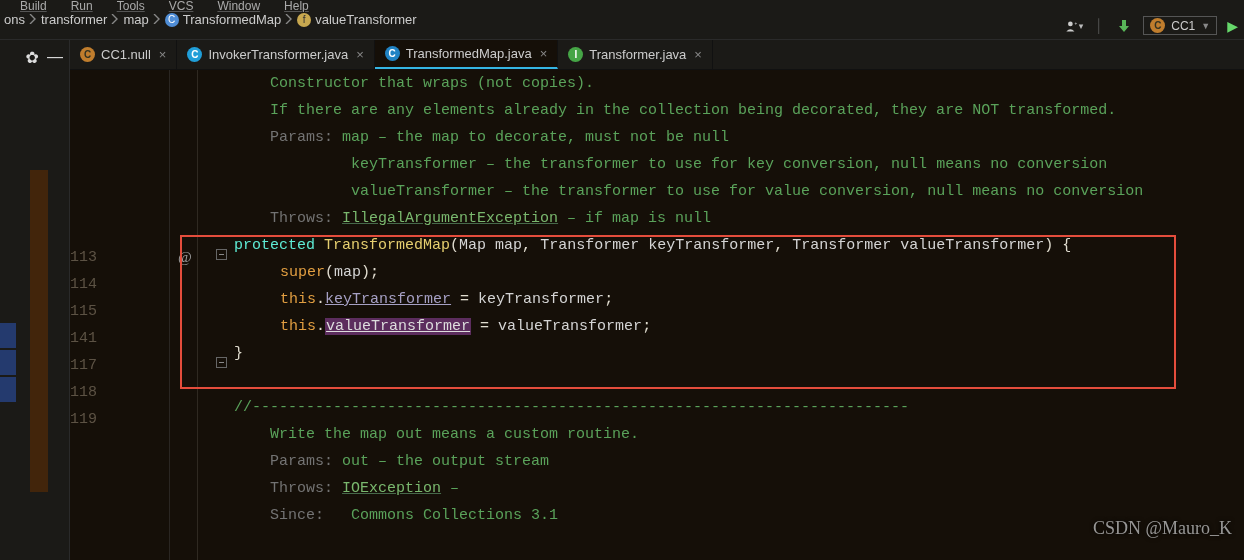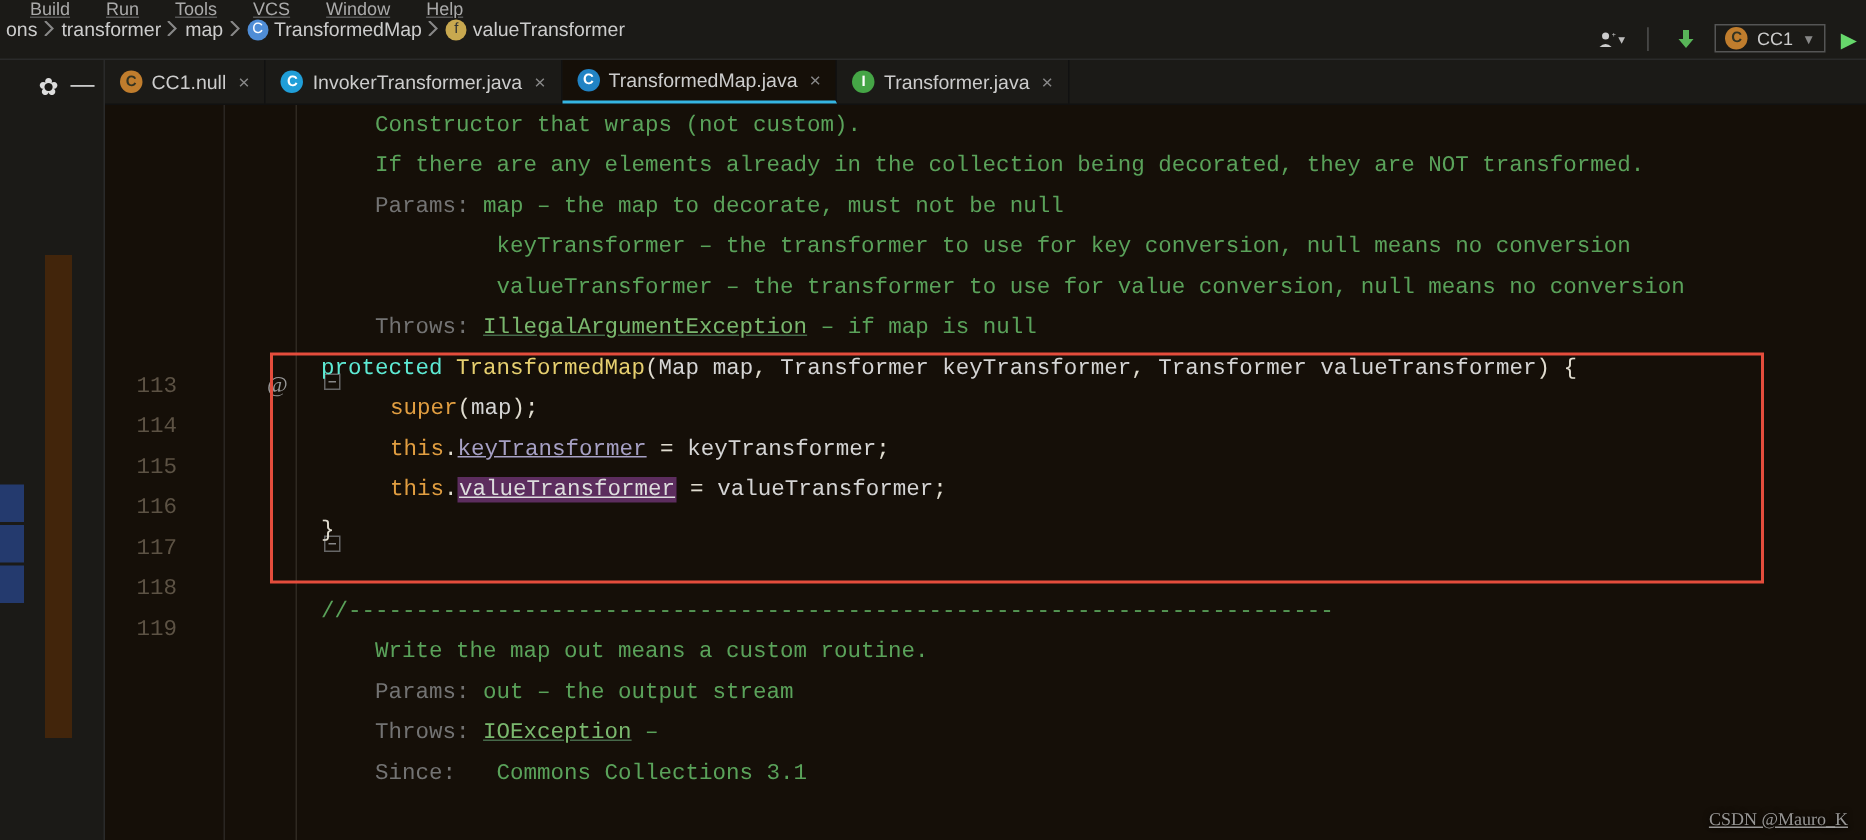--- a/index.html
+++ b/index.html
@@ -71,21 +71,21 @@
   font-size: 13px; color:#ccc; border-right:1px solid #111;
 }
 .tab .close { color:#888; margin-left:2px;}
 .tab.active { background:#150f08; border-bottom: 2px solid #35b5e3; }
 .small-circle { width:15px; height:15px; border-radius:50%; display:inline-flex;align-items:center;justify-content:center; font-size:10px; font-weight:bold;}
 .ic-orange{background:#c07d2d;color:#332;}
 .ic-blue{background:#209ed8;color:#fff;}
 .ic-green{background:#45a546;color:#fff;}
 .ic-bluec{background:#2183c4;color:#fff;}
 .code-pane { flex:1; display:flex; background:#150f08; font-family: "Consolas","Courier New", monospace; font-size:15px; position:relative;}
-.gutter { width:80px; background:#150f08; border-right:1px solid #2a2622; text-align:center; padding-right:10px; color:#5c5244; line-height:27px; padding-top:174px;}
+.gutter { width:100px; background:#150f08; border-right:1px solid #2a2622; text-align:left; padding-right:10px; color:#5c5244; line-height:27px; padding-top:174px;}
 .g-extra { position:absolute; left:108px; top:174px; color:#666; line-height:27px; width:40px;}
 .g-extra .at { font-family:"Segoe UI"; color:#999;}
 .fold-marker { position:absolute; left:146px; width:11px; height:11px; border:1px solid #666; background:transparent;}
 .fold-marker::before { content:""; position:absolute; left:2px; right:2px; top:4px; height:1px; background:#888;}
 .code-body { flex:1; position:relative; line-height:27px;}
 .code-body pre { position:absolute; left:64px; top:0; white-space:pre; font-family:inherit;}
 
 .jd { color:#5aa25a; }
 .jd-key { color:#737373; font-weight:normal;}
 .jd-ex { color:#7ab86e; text-decoration: underline; text-decoration-color:#46694a; }
@@ -96,21 +96,21 @@
 .field-under { color:#a6a0c4; text-decoration: underline; }
 .field-hl { background:#5c2d5e; color:#ddd; text-decoration:underline; padding:0 1px;}
 .punc { color:#e0dccf; }
 .vline { position:absolute; top:0; bottom:0; left:179px; width:1px; background:#2f2921;}
 
 .dash-row { color:#5aa25a; letter-spacing:0px;}
 .red-box { position:absolute; left:179px; top:232px; width:996px; height:154px; border:2px solid #e44d3c; pointer-events:none;}
 .sidelines { position:absolute; left:0; top:283px; width:16px;}
 .sidelines div { height:25px; background:#243a6e; margin-bottom:2px;}
 .sideorange { position:absolute; left:30px; top:130px; width:18px; height:322px; background:#42250b;}
-.watermark { position:absolute; right:12px; bottom:6px; color:#b9b9b9cc; font-size:12px; font-family:"Segoe UI"; text-shadow:0 0 4px #000;text-decoration:underline;}
+.watermark { position:absolute; right:12px; bottom:21px; color:#b9b9b9cc; font-size:18px; font-family:"Segoe UI"; text-shadow:0 0 4px #000;}
 </style>
 </head>
 <body>
 
 <div class="menubar">
   <span>Build</span>
   <span>Run</span>
   <span>Tools</span>
   <span>VCS</span>
   <span>Window</span>
@@ -203,33 +203,33 @@
     </div>
   </div>
 
   <div class="code-pane">
     <div class="vline" style="left:127px;"></div>
 
     <div class="gutter">
       <div>113</div>
       <div>114</div>
       <div>115</div>
-      <div>116</div>
+      <div>141</div>
       <div>117</div>
       <div>118</div>
       <div>119</div>
     </div>
     <div class="g-extra">
       <div><span class="at">@</span></div>
     </div>
     <span class="fold-marker" style="top:179px"></span>
     <span class="fold-marker" style="top:287px"></span>
 
     <div class="code-body">
-<pre><span class="jd">    <span>Constructor that wraps (not custom).</span>
+<pre><span class="jd">    <span>Constructor that wraps (not copies).</span>
     <span>If there are any elements already in the collection being decorated, they are NOT transformed.</span>
     <span class="jd-key">Params:</span> <span>map – the map to decorate, must not be null</span>
              <span>keyTransformer – the transformer to use for key conversion, null means no conversion</span>
              <span>valueTransformer – the transformer to use for value conversion, null means no conversion</span>
     <span class="jd-key">Throws:</span> <span class="jd-ex">IllegalArgumentException</span><span> – if map is null</span></span>
 <span class="kw">protected</span> <span class="fnname">TransformedMap</span><span class="punc">(</span><span class="par">Map </span><span class="par">map</span><span class="punc">, </span><span class="par">Transformer </span><span class="par">keyTransformer</span><span class="punc">, </span><span class="par">Transformer </span><span class="par">valueTransformer</span><span class="punc">) {</span>
     <span class="kw2">super</span><span class="punc">(</span><span class="par">map</span><span class="punc">);</span>
     <span class="kw2">this</span><span class="punc">.</span><span class="field-under">keyTransformer</span><span class="punc"> = </span><span class="par">keyTransformer</span><span class="punc">;</span>
     <span class="kw2">this</span><span class="punc">.</span><span class="field-hl">valueTransformer</span><span class="punc"> = </span><span class="par">valueTransformer</span><span class="punc">;</span>
 <span class="punc">}</span>

